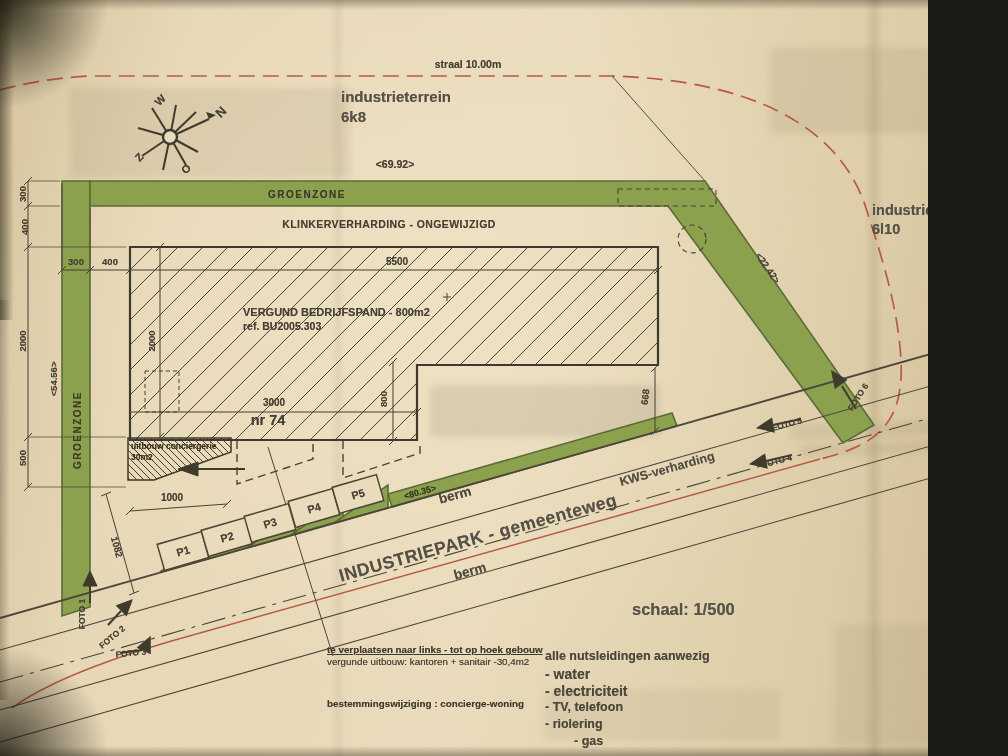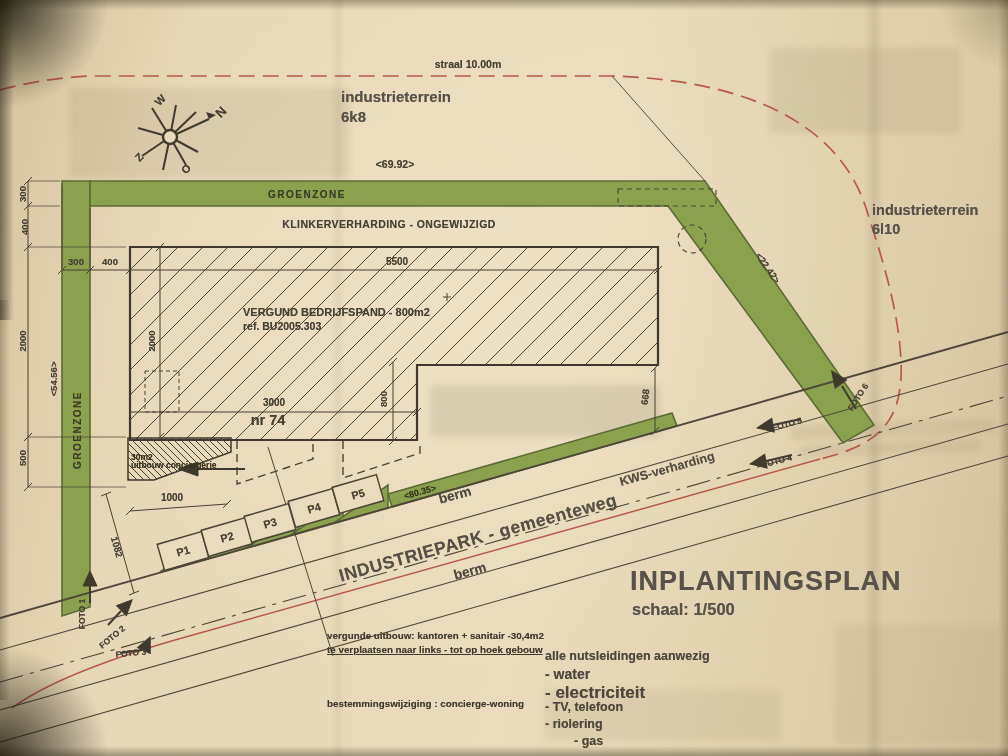--- a/index.html
+++ b/index.html
@@ -1,16 +1,16 @@
 <!DOCTYPE html>
 <html><head>
 <meta charset="utf-8">
 <style>
   html,body{margin:0;padding:0;background:#1d1b16;}
-  #page{position:relative;width:1008px;height:756px;overflow:hidden;
+  #page{position:relative;width:928px;height:756px;overflow:hidden;
         font-family:"Liberation Sans","DejaVu Sans",sans-serif;
         background:
           radial-gradient(ellipse at 45% 40%, rgba(250,240,214,.35), rgba(0,0,0,0) 60%),
           linear-gradient(100deg, #d6c49e 0%, #e6d7b6 18%, #e9dbbb 55%, #dccca7 88%, #d2c098 100%);
         color:var(--ink,#464135);}
   .lbl{position:absolute;white-space:nowrap;color:var(--ink,#464135);
        text-shadow:0 0 .5px rgba(70,62,48,.55);}
   .ctr{transform:translate(-50%,-50%);}
   svg{position:absolute;left:0;top:0;}
   .ghost{position:absolute;background:rgba(122,106,78,.12);filter:blur(3px);border-radius:3px;}
@@ -169,21 +169,21 @@
 
   <div class="lbl ctr" style="left:307px;top:194px;font-size:10px;font-weight:bold;letter-spacing:1.5px;color:#3d3c28;">GROENZONE</div>
   <div class="lbl" style="left:77px;top:430px;font-size:10px;font-weight:bold;letter-spacing:1.5px;color:#3d3c28;transform:translate(-50%,-50%) rotate(-90deg);">GROENZONE</div>
 
   <div class="lbl ctr" style="left:389px;top:224px;font-size:10.5px;font-weight:bold;letter-spacing:.4px;text-align:right;">KLINKERVERHARDING - ONGEWIJZIGD</div>
 
   <div class="lbl" style="left:243px;top:306px;font-size:11px;font-weight:bold;text-align:right;">VERGUND BEDRIJFSPAND - 800m2</div>
   <div class="lbl" style="left:243px;top:320px;font-size:10.5px;font-weight:bold;">ref. BU2005.303</div>
   <div class="lbl ctr" style="left:268px;top:420px;font-size:14.5px;font-weight:bold;">nr 74</div>
 
-  <div class="lbl" style="left:131px;top:460px;font-size:8.5px;font-weight:bold;color:#35301f;">uitbouw conciergerie</div>
+  <div class="lbl" style="left:131px;top:441px;font-size:8.5px;font-weight:bold;color:#35301f;">uitbouw conciergerie</div>
   <div class="lbl" style="left:131px;top:452px;font-size:8.5px;font-weight:bold;color:#35301f;">30m2</div>
 
   <div class="lbl" style="left:221px;top:112px;font-size:13px;font-weight:bold;transform:translate(-50%,-50%) rotate(-45deg);">N</div>
   <div class="lbl" style="left:160px;top:100px;font-size:11px;font-weight:bold;transform:translate(-50%,-50%) rotate(-45deg);">W</div>
   <div class="lbl" style="left:139px;top:157px;font-size:11px;font-weight:bold;transform:translate(-50%,-50%) rotate(-45deg);">Z</div>
   <div class="lbl" style="left:186px;top:169px;font-size:11px;font-weight:bold;transform:translate(-50%,-50%) rotate(-45deg);">O</div>
 
   <div class="lbl ctr" style="left:395px;top:164px;font-size:10.5px;font-weight:bold;">&lt;69.92&gt;</div>
   <div class="lbl" style="left:22px;top:194px;font-size:9.5px;font-weight:bold;transform:translate(-50%,-50%) rotate(-90deg);">300</div>
   <div class="lbl" style="left:24px;top:227px;font-size:9.5px;font-weight:bold;transform:translate(-50%,-50%) rotate(-90deg);">400</div>
@@ -213,30 +213,29 @@
   <div class="lbl" style="left:478px;top:538px;font-size:17.5px;font-weight:bold;letter-spacing:.5px;color:#565148;transform:translate(-50%,-50%) rotate(-15.5deg);">INDUSTRIEPARK - gemeenteweg</div>
   <div class="lbl" style="left:667px;top:469px;font-size:12.5px;font-weight:600;color:#534e45;transform:translate(-50%,-50%) rotate(-15.5deg);">KWS-verharding</div>
 
   <div class="lbl" style="left:82px;top:614px;font-size:8.5px;font-weight:bold;transform:translate(-50%,-50%) rotate(-90deg);">FOTO 1</div>
   <div class="lbl" style="left:112px;top:637px;font-size:8.5px;font-weight:bold;transform:translate(-50%,-50%) rotate(-40deg);">FOTO 2</div>
   <div class="lbl" style="left:131px;top:653px;font-size:8.5px;font-weight:bold;transform:translate(-50%,-50%) rotate(-6deg);">FOTO 3</div>
   <div class="lbl" style="left:777px;top:461px;font-size:8.5px;font-weight:bold;transform:translate(-50%,-50%) rotate(-15deg);">FOTO 4</div>
   <div class="lbl" style="left:787px;top:424px;font-size:8.5px;font-weight:bold;transform:translate(-50%,-50%) rotate(-15deg);">FOTO 5</div>
   <div class="lbl" style="left:858px;top:397px;font-size:8.5px;font-weight:bold;transform:translate(-50%,-50%) rotate(-57deg);">FOTO 6</div>
 
-  <div class="lbl" style="left:327px;top:630px;font-size:9.8px;font-weight:bold;color:#3f3a2f;">vergunde uitbouw: kantoren + sanitair -30,4m2</div>
+  <div class="lbl" style="left:327px;top:656px;font-size:9.8px;font-weight:normal;color:#3f3a2f;">vergunde uitbouw: kantoren + sanitair -30,4m2</div>
   <div class="lbl" style="left:327px;top:644px;font-size:9.8px;font-weight:bold;color:#3f3a2f;text-decoration:underline;">te verplaatsen naar links - tot op hoek gebouw</div>
   <div class="lbl" style="left:327px;top:658px;font-size:9.8px;font-weight:bold;color:#3f3a2f;margin-top:40px;">bestemmingswijziging : concierge-woning</div>
 
-  <div class="lbl" style="left:630px;top:566px;font-size:27px;font-weight:bold;letter-spacing:1px;color:#57534b;">INPLANTINGSPLAN</div>
   <div class="lbl" style="left:632px;top:600px;font-size:16.5px;font-weight:600;color:#57534b;text-align:center;">schaal: 1/500</div>
 
   <div class="lbl" style="left:545px;top:649px;font-size:12.5px;font-weight:600;color:#4c473d;">alle nutsleidingen aanwezig</div>
   <div class="lbl" style="left:545px;top:666px;font-size:14px;font-weight:600;color:#4c473d;">- water</div>
-  <div class="lbl" style="left:545px;top:683px;font-size:17px;font-weight:600;color:#4c473d;">- electriciteit</div>
+  <div class="lbl" style="left:545px;top:683px;font-size:14px;font-weight:600;color:#4c473d;">- electriciteit</div>
   <div class="lbl" style="left:545px;top:700px;font-size:12.5px;font-weight:600;color:#4c473d;">- TV, telefoon</div>
   <div class="lbl" style="left:545px;top:717px;font-size:12.5px;font-weight:600;color:#4c473d;">- riolering</div>
   <div class="lbl" style="left:545px;top:734px;font-size:12.5px;font-weight:600;color:#4c473d;margin-left:29px;">- gas</div>
 
   <div class="shade" style="left:0;top:0;width:110px;height:110px;background:radial-gradient(circle at 0 0, rgba(24,24,12,.9), rgba(24,24,12,0) 70%);"></div>
   <div class="shade" style="left:0;top:0;width:14px;height:320px;background:linear-gradient(90deg, rgba(35,30,15,.55), rgba(35,30,15,0));"></div>
   <div class="shade" style="left:0;top:300px;width:10px;height:400px;background:linear-gradient(90deg, rgba(35,30,15,.28), rgba(35,30,15,0));"></div>
   <div class="shade" style="left:0;top:646px;width:110px;height:110px;background:radial-gradient(circle at 0 100%, rgba(20,16,8,.8), rgba(20,16,8,0) 70%);"></div>
   <div class="shade" style="left:0;top:0;width:1008px;height:10px;background:linear-gradient(180deg, rgba(40,34,18,.35), rgba(40,34,18,0));"></div>
   <div class="shade" style="left:0;top:746px;width:1008px;height:10px;background:linear-gradient(0deg, rgba(40,34,18,.38), rgba(40,34,18,0));"></div>

